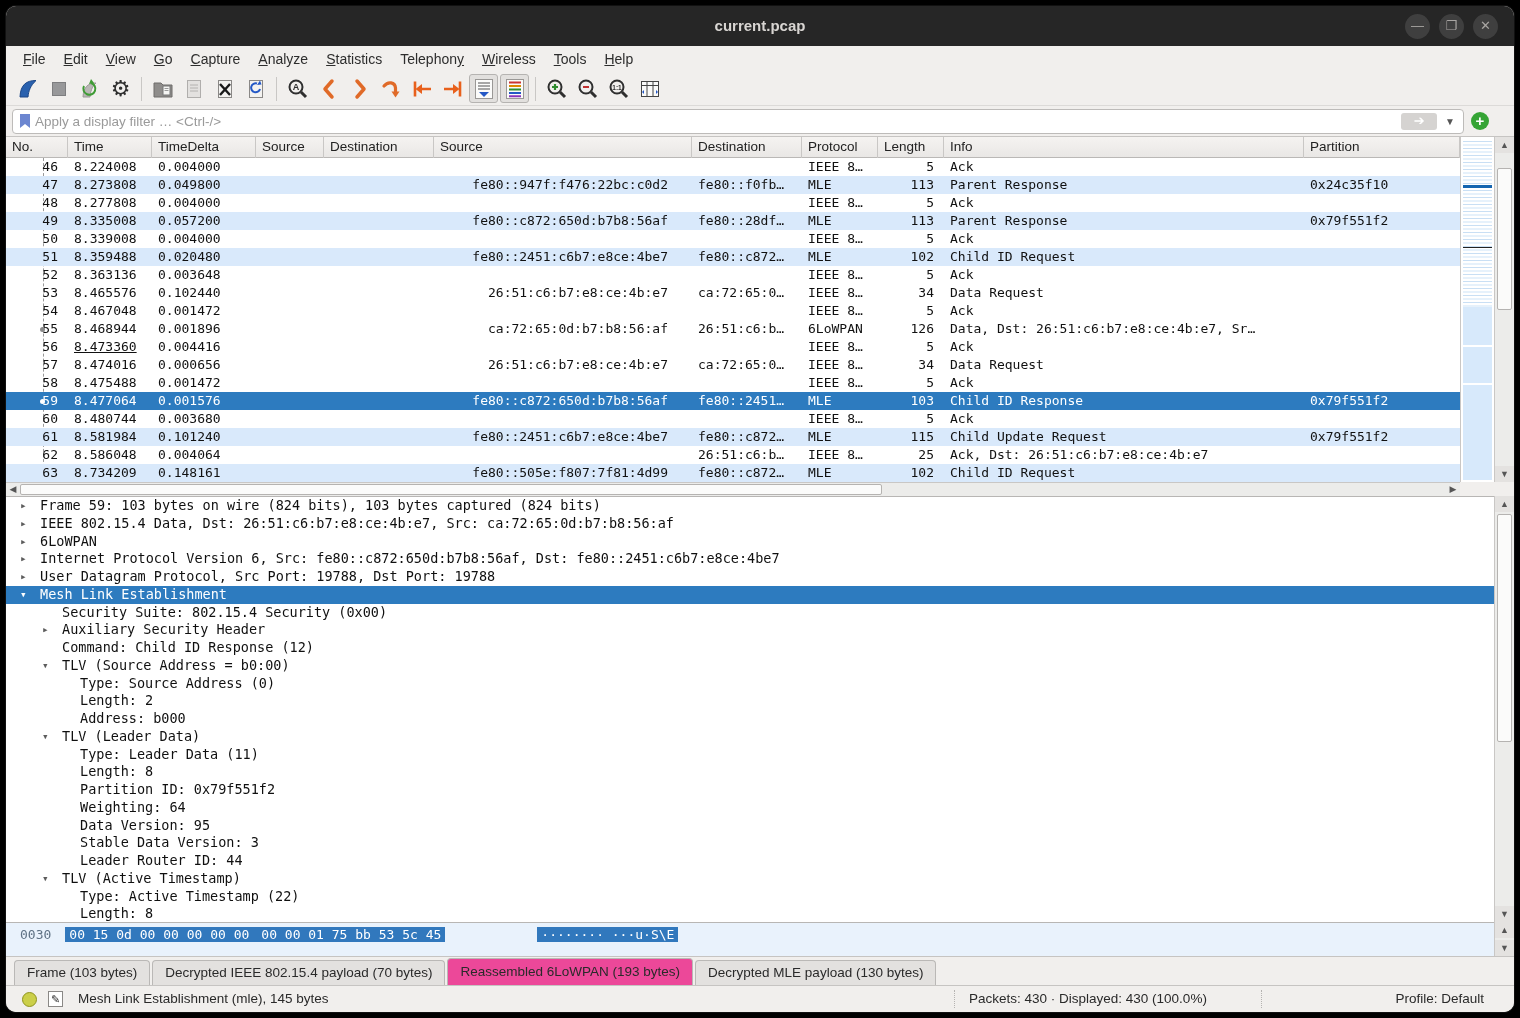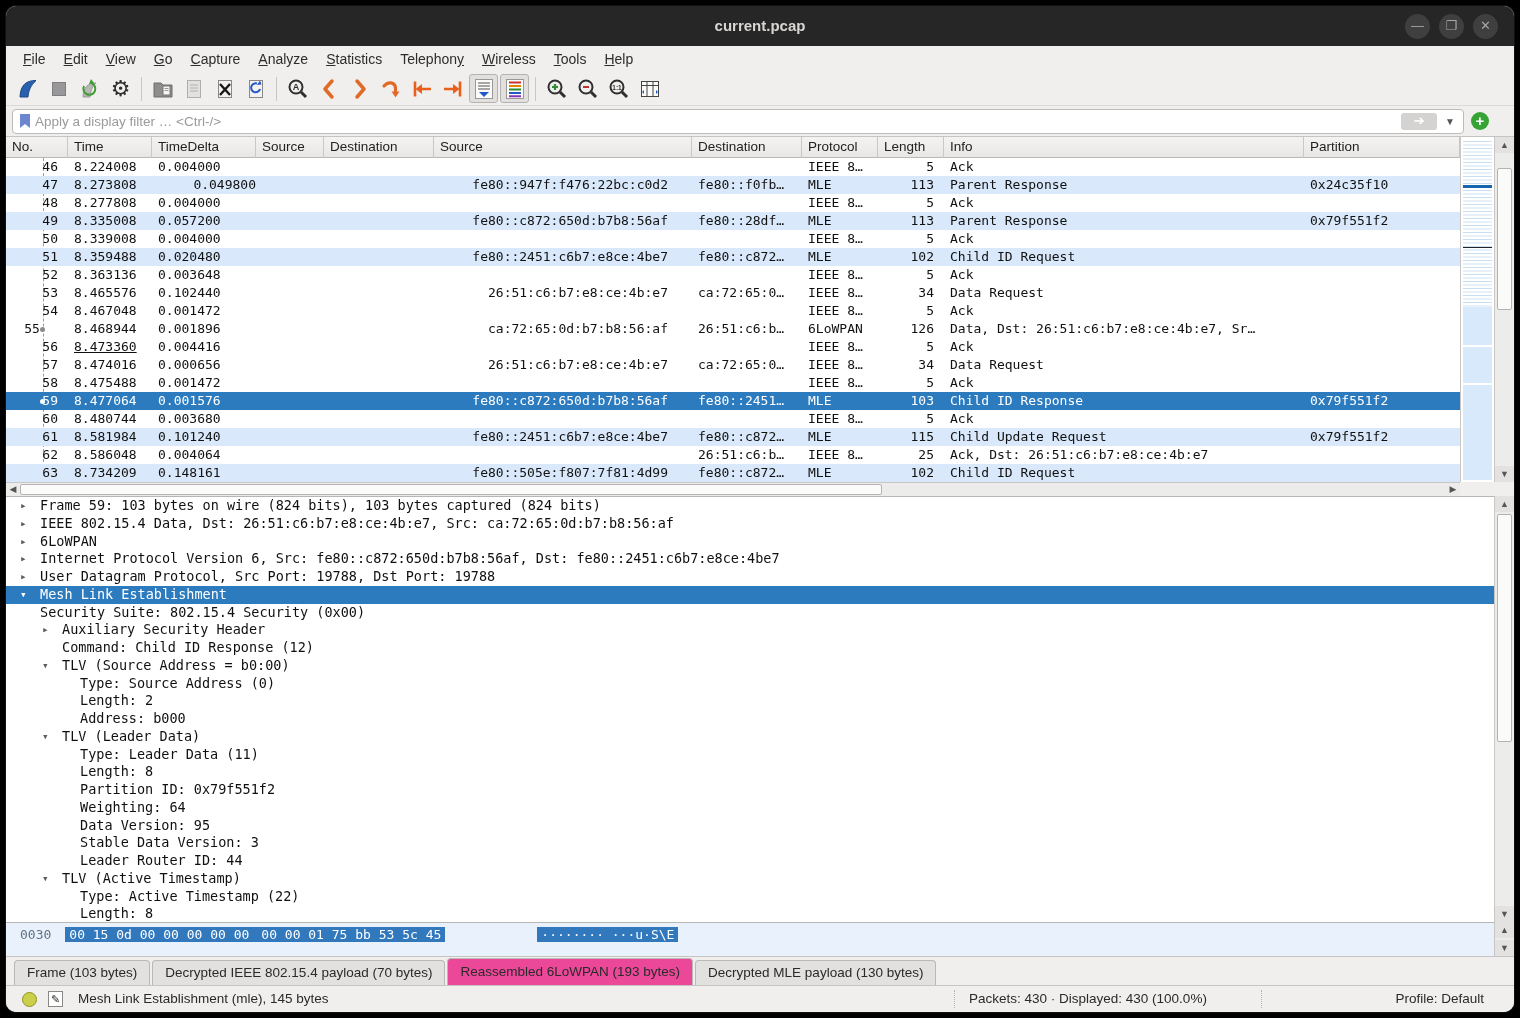--- a/index.html
+++ b/index.html
@@ -316,21 +316,21 @@
         <div class="pcell rr" style="width: 258px;"></div>
         <div class="pcell" style="width: 110px;"></div>
         <div class="pcell" style="width: 76px;">IEEE 8…</div>
         <div class="pcell r" style="width: 66px;">5</div>
         <div class="pcell" style="width: 360px;">Ack</div>
         <div class="pcell" style="width: 156px;"></div>
       </div>
       <div class="prow blue">
         <div class="pcell r" style="width: 62px;">47</div>
         <div class="pcell" style="width: 84px;">8.273808</div>
-        <div class="pcell" style="width: 104px; text-align: right;">0.049800</div>
+        <div class="pcell" style="width: 104px;">0.049800</div>
         <div class="pcell" style="width: 68px;"></div>
         <div class="pcell" style="width: 110px;"></div>
         <div class="pcell rr" style="width: 258px;">fe80::947f:f476:22bc:c0d2</div>
         <div class="pcell" style="width: 110px;">fe80::f0fb…</div>
         <div class="pcell" style="width: 76px;">MLE</div>
         <div class="pcell r" style="width: 66px;">113</div>
         <div class="pcell" style="width: 360px;">Parent Response</div>
         <div class="pcell" style="width: 156px;">0x24c35f10</div>
       </div>
       <div class="prow">
@@ -418,21 +418,21 @@
         <div class="pcell" style="width: 68px;"></div>
         <div class="pcell" style="width: 110px;"></div>
         <div class="pcell rr" style="width: 258px;"></div>
         <div class="pcell" style="width: 110px;"></div>
         <div class="pcell" style="width: 76px;">IEEE 8…</div>
         <div class="pcell r" style="width: 66px;">5</div>
         <div class="pcell" style="width: 360px;">Ack</div>
         <div class="pcell" style="width: 156px;"></div>
       </div>
       <div class="prow">
-        <div class="pcell r" style="width: 62px; text-align: center;">55</div>
+        <div class="pcell r" style="width: 62px;">55</div>
         <div class="pcell" style="width: 84px;">8.468944</div>
         <div class="pcell" style="width: 104px;">0.001896</div>
         <div class="pcell" style="width: 68px;"></div>
         <div class="pcell" style="width: 110px;"></div>
         <div class="pcell rr" style="width: 258px;">ca:72:65:0d:b7:b8:56:af</div>
         <div class="pcell" style="width: 110px;">26:51:c6:b…</div>
         <div class="pcell" style="width: 76px;">6LoWPAN</div>
         <div class="pcell r" style="width: 66px;">126</div>
         <div class="pcell" style="width: 360px;">Data, Dst: 26:51:c6:b7:e8:ce:4b:e7, Sr…</div>
         <div class="pcell" style="width: 156px;"></div>
@@ -567,21 +567,21 @@
     <div class="hs-arrow" style="right:0;">▶</div>
   </div>
 
   <div id="details">
       <div class="dline" style="padding-left: 34px;"><span class="arr" style="left: 14px;">▸</span>Frame 59: 103 bytes on wire (824 bits), 103 bytes captured (824 bits)</div>
       <div class="dline" style="padding-left: 34px;"><span class="arr" style="left: 14px;">▸</span>IEEE 802.15.4 Data, Dst: 26:51:c6:b7:e8:ce:4b:e7, Src: ca:72:65:0d:b7:b8:56:af</div>
       <div class="dline" style="padding-left: 34px;"><span class="arr" style="left: 14px;">▸</span>6LoWPAN</div>
       <div class="dline" style="padding-left: 34px;"><span class="arr" style="left: 14px;">▸</span>Internet Protocol Version 6, Src: fe80::c872:650d:b7b8:56af, Dst: fe80::2451:c6b7:e8ce:4be7</div>
       <div class="dline" style="padding-left: 34px;"><span class="arr" style="left: 14px;">▸</span>User Datagram Protocol, Src Port: 19788, Dst Port: 19788</div>
       <div class="dline selected" style="padding-left: 34px;"><span class="arr" style="left: 14px;">▾</span>Mesh Link Establishment</div>
-      <div class="dline" style="padding-left: 34px;">Security Suite: 802.15.4 Security (0x00)</div>
+      <div class="dline" style="padding-left: 56px;">Security Suite: 802.15.4 Security (0x00)</div>
       <div class="dline" style="padding-left: 56px;"><span class="arr" style="left: 36px;">▸</span>Auxiliary Security Header</div>
       <div class="dline" style="padding-left: 56px;">Command: Child ID Response (12)</div>
       <div class="dline" style="padding-left: 56px;"><span class="arr" style="left: 36px;">▾</span>TLV (Source Address = b0:00)</div>
       <div class="dline" style="padding-left: 74px;">Type: Source Address (0)</div>
       <div class="dline" style="padding-left: 74px;">Length: 2</div>
       <div class="dline" style="padding-left: 74px;">Address: b000</div>
       <div class="dline" style="padding-left: 56px;"><span class="arr" style="left: 36px;">▾</span>TLV (Leader Data)</div>
       <div class="dline" style="padding-left: 74px;">Type: Leader Data (11)</div>
       <div class="dline" style="padding-left: 74px;">Length: 8</div>
       <div class="dline" style="padding-left: 74px;">Partition ID: 0x79f551f2</div>

